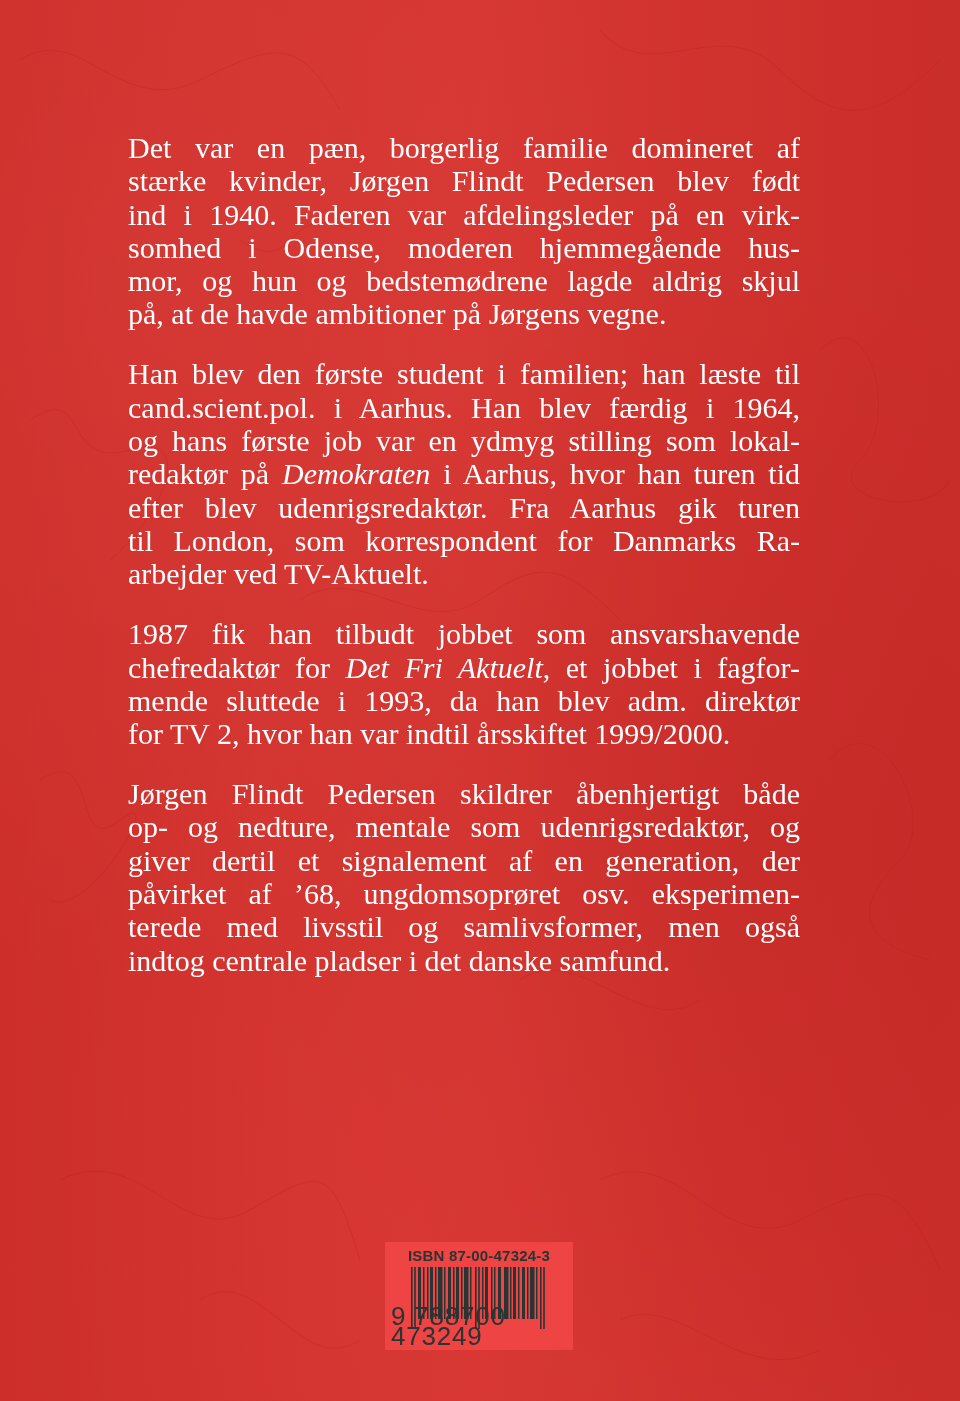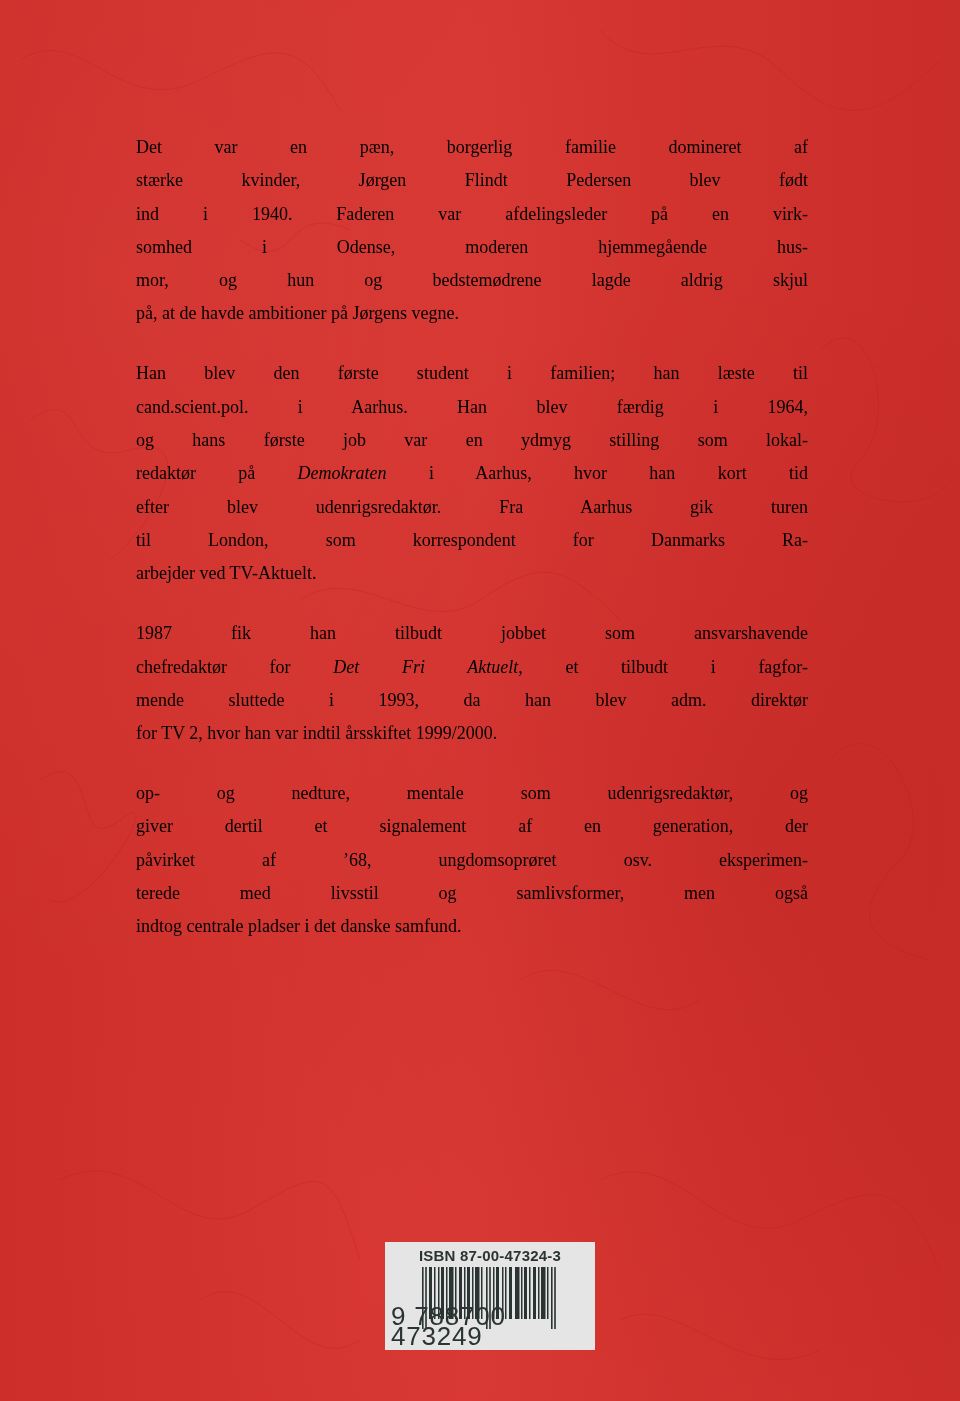--- a/index.html
+++ b/index.html
@@ -20,26 +20,26 @@
     position: absolute;
     inset: 0;
   }
   .texture {
     position: absolute;
     inset: 0;
     pointer-events: none;
   }
   .blurb {
     position: absolute;
-    left: 136px;
+    left: 128px;
     top: 131px;
     width: 672px;
-    color: #000000;
+    color: #ffffff;
     font-family: "Liberation Serif", "DejaVu Serif", serif;
-    font-size: 18px;
+    font-size: 30px;
     line-height: 33.3px;
   }
   .para { margin: 0 0 26.7px 0; }
   .line {
     display: block;
     white-space: nowrap;
     text-align: justify;
     text-align-last: justify;
     height: 33.3px;
     overflow: visible;
@@ -47,23 +47,23 @@
   .line.last {
     text-align: center;
     text-align-last: left;
   }
   .line i { font-style: italic; }
 
   .barcode-label {
     position: absolute;
     left: 385px;
     top: 1242px;
-    width: 210px;
+    width: 188px;
     height: 108px;
-    background: #e5e5e5;
+    background: #ef4444;
     box-sizing: border-box;
     padding: 6px 8px 4px 8px;
   }
   .isbn-text {
     font-family: "Liberation Sans", "DejaVu Sans", sans-serif;
     font-weight: bold;
     font-size: 15px;
     letter-spacing: 0.2px;
     color: #2a3432;
     text-align: center;
@@ -117,34 +117,35 @@
       <span class="line">ind i 1940. Faderen var afdelingsleder på en virk-</span>
       <span class="line">somhed i Odense, moderen hjemmegående hus-</span>
       <span class="line">mor, og hun og bedstemødrene lagde aldrig skjul</span>
       <span class="line last">på, at de havde ambitioner på Jørgens vegne.</span>
     </div>
 
     <div class="para">
       <span class="line">Han blev den første student i familien; han læste til</span>
       <span class="line">cand.scient.pol. i Aarhus. Han blev færdig i 1964,</span>
       <span class="line">og hans første job var en ydmyg stilling som lokal-</span>
-      <span class="line"><span>redaktør på </span><i>Demokraten</i><span> i Aarhus, hvor han kort tid</span></span>
+      <span class="line"><span>redaktør på </span><i>Demokraten</i><span> i Aarhus, hvor han turen tid</span></span>
       <span class="line">efter blev udenrigsredaktør. Fra Aarhus gik turen</span>
       <span class="line">til London, som korrespondent for Danmarks Ra-</span>
       <span class="line last">arbejder ved TV-Aktuelt.</span>
     </div>
 
     <div class="para">
       <span class="line">1987 fik han tilbudt jobbet som ansvarshavende</span>
-      <span class="line"><span>chefredaktør for </span><i>Det Fri Aktuelt</i><span>, et tilbudt i fagfor-</span></span>
+      <span class="line"><span>chefredaktør for </span><i>Det Fri Aktuelt</i><span>, et jobbet i fagfor-</span></span>
       <span class="line">mende sluttede i 1993, da han blev adm. direktør</span>
       <span class="line last">for TV 2, hvor han var indtil årsskiftet 1999/2000.</span>
     </div>
 
     <div class="para">
+      <span class="line">Jørgen Flindt Pedersen skildrer åbenhjertigt både</span>
       <span class="line">op- og nedture, mentale som udenrigsredaktør, og</span>
       <span class="line">giver dertil et signalement af en generation, der</span>
       <span class="line">påvirket af ’68, ungdomsoprøret osv. eksperimen-</span>
       <span class="line">terede med livsstil og samlivsformer, men også</span>
       <span class="line last">indtog centrale pladser i det danske samfund.</span>
     </div>
   </div>
 
   <div class="barcode-label">
     <div class="isbn-text">ISBN 87-00-47324-3</div>

